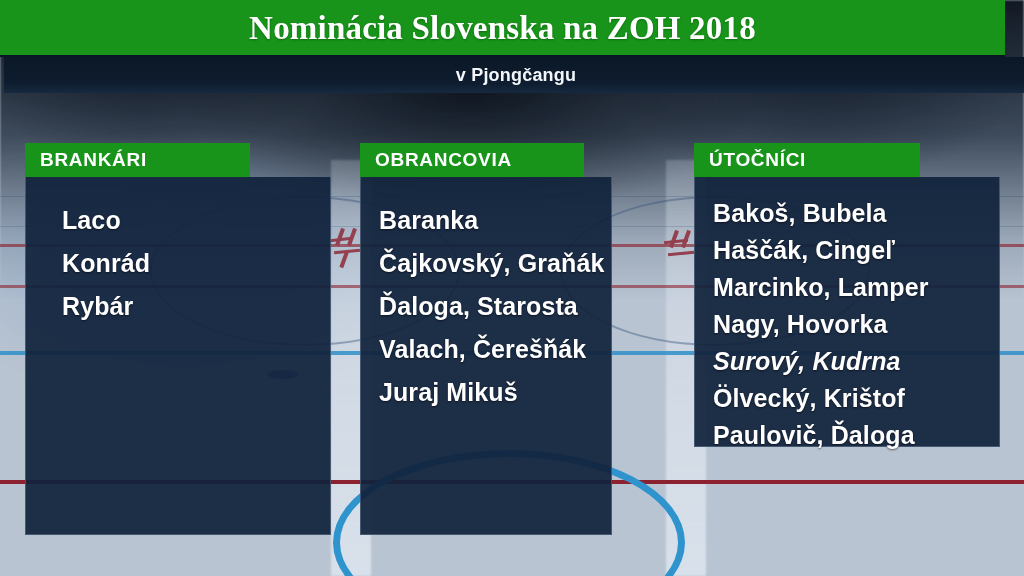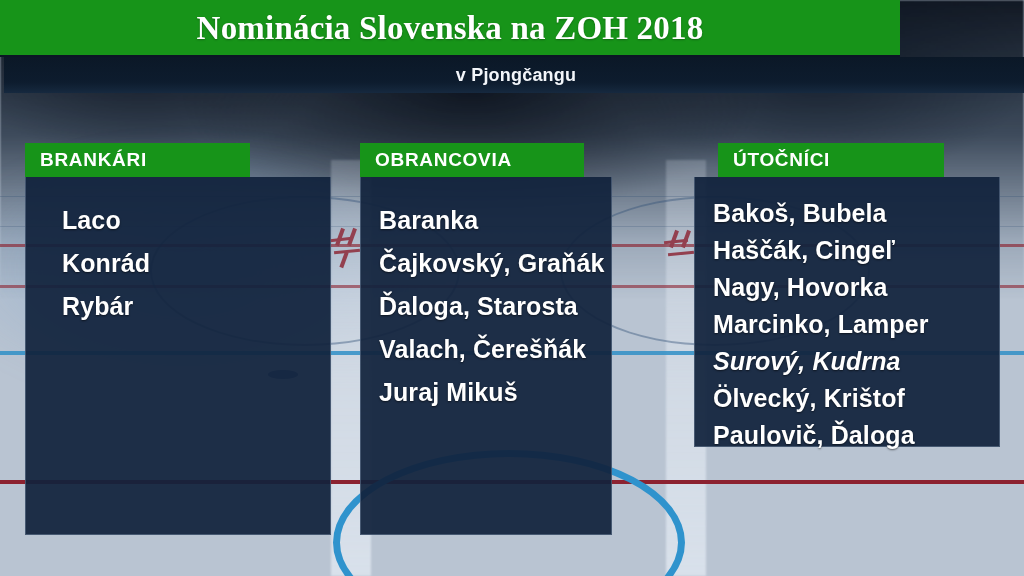--- a/index.html
+++ b/index.html
@@ -77,21 +77,21 @@
   }
   .circle-faint{
     position:absolute;
     border:2px solid rgba(50,80,120,.42);
     border-radius:50%;
   }
   .hash{ position:absolute; background:#93404f; }
 
   
   .titlebar{
-    position:absolute; left:0; top:0; width:900px; height:57px;
+    position:absolute; left:0; top:0; width:1005px; height:57px;
     background:#179419;
     display:flex; align-items:center; justify-content:center;
   }
   .titlebar .rule{
     position:absolute; left:0; right:0; bottom:0; height:2px;
     background:#0b1625;
   }
   .title-text{
     font-family:"Liberation Serif", "DejaVu Serif", serif;
     font-weight:bold;
@@ -150,21 +150,21 @@
     text-shadow:0 1px 2px rgba(0,0,0,.55);
   }
 
   
   #col-goalies .col-head { left:25px;  top:143px; width:225px; }
   #col-goalies .col-body { left:25px;  top:177px; width:306px; height:358px;padding-left:36px; }
 
   #col-defence .col-head { left:360px; top:143px; width:224px; }
   #col-defence .col-body { left:360px; top:177px; width:252px; height:358px; }
 
-  #col-forwards .col-head { left:694px; top:143px; width:226px;margin-left:24px; }
+  #col-forwards .col-head { left:694px; top:143px; width:226px; }
   #col-forwards .col-body { left:694px; top:177px; width:306px; height:270px; }
 </style>
 </head>
 <body>
 
 <div id="stage">
 
   <div class="bg-root">
     <div class="bg-ice"></div>
     <div class="bg-stands"></div>
@@ -235,21 +235,21 @@
     </div>
   </div>
 
   <div class="col" id="col-forwards">
     <div class="col-head">
       <span class="col-head-text">ÚTOČNÍCI</span>
     </div>
     <div class="col-body" style="padding-top:18px;">
       <div class="name" style="line-height:37px;">Bakoš, Bubela</div>
       <div class="name" style="line-height:37px;">Haščák, Cingeľ</div>
+      <div class="name" style="line-height:37px;">Marcinko, Lamper</div>
       <div class="name" style="line-height:37px;">Nagy, Hovorka</div>
-      <div class="name" style="line-height:37px;">Marcinko, Lamper</div>
       <div class="name" style="line-height:37px;font-style:italic;">Surový, Kudrna</div>
       <div class="name" style="line-height:37px;">Ölvecký, Krištof</div>
       <div class="name" style="line-height:37px;">Paulovič, Ďaloga</div>
     </div>
   </div>
 
 </div>
 
 </body></html>

